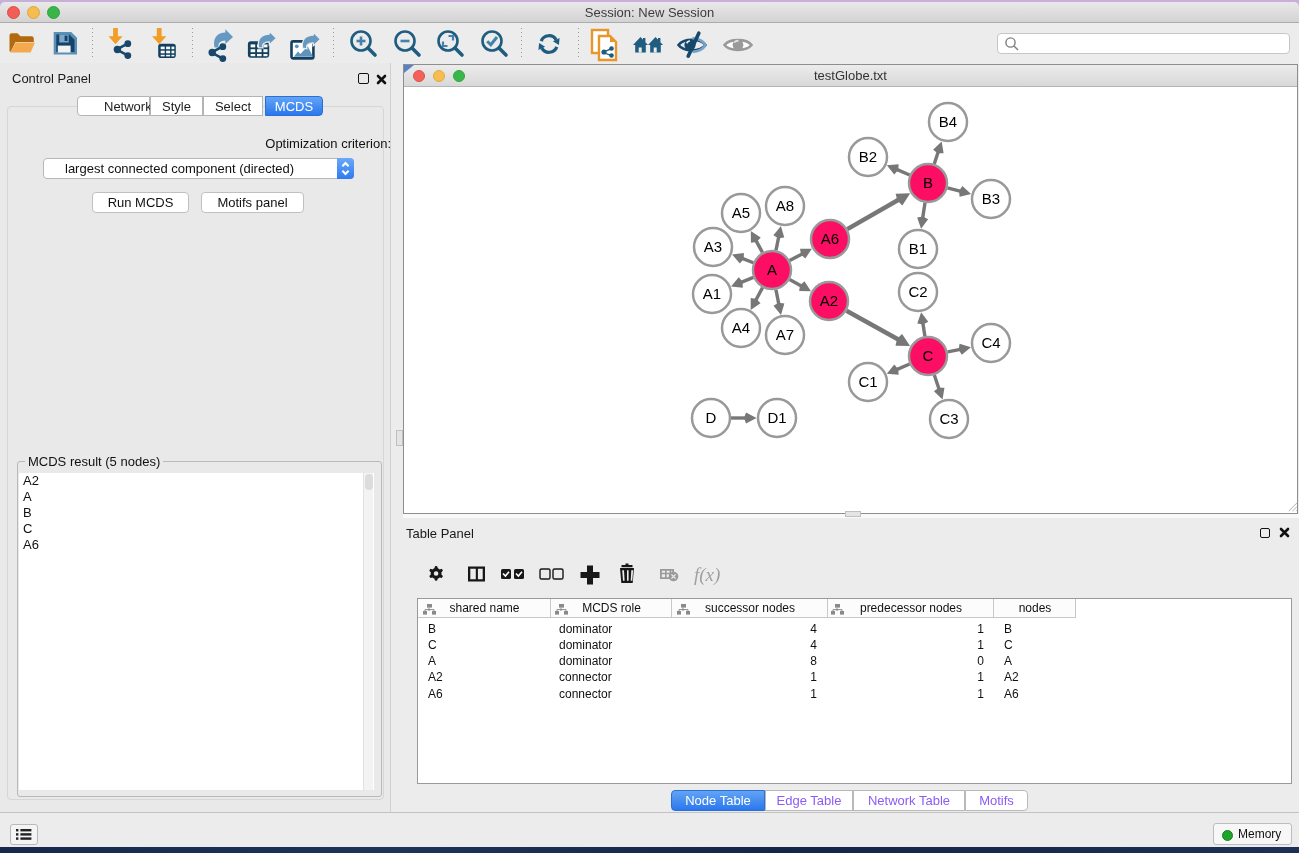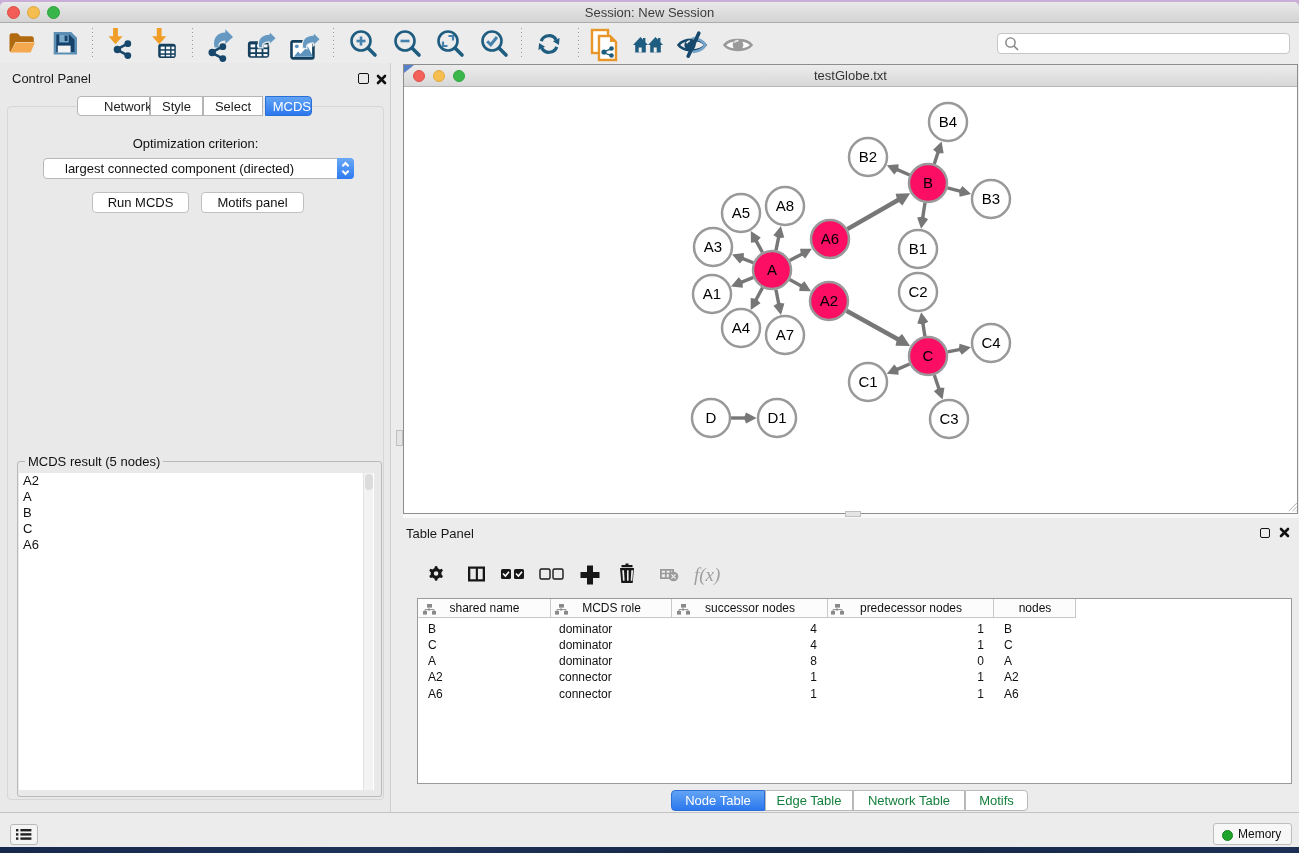--- a/index.html
+++ b/index.html
@@ -35,21 +35,21 @@
 .cp-close { position:absolute; left:376px; top:74px; }
 
 .cptabs { position:absolute; top:96px; left:77px; height:20px; }
 .cptab { position:absolute; top:0; height:20px; background:#fff; border:1px solid #b4b4b4;
   font-size:13px; color:#1c1c1c; text-align:center; line-height:19px; }
 .cptab.first { border-radius:4px 0 0 4px; }
 .cptab.sel { background:linear-gradient(#62a4f4,#2b77ee); color:#fff; border:1px solid #2a6fd8;
   border-radius:0 4px 4px 0; }
 .cp-pane { position:absolute; left:7px; top:106px; width:377px; height:694px;
   border:1px solid #d6d6d6; border-radius:4px; background:#e9e9e9; }
-.opt-label { position:absolute; left:0; width:391px; top:136px; text-align:center; font-size:13px; color:#111; }
+.opt-label { position:absolute; left:0; width:391px; top:136px; text-align:right; font-size:13px; color:#111; }
 .combo { position:absolute; left:43px; top:158px; width:311px; height:21px; background:#fff;
   border:1px solid #b8b8b8; border-radius:4px; font-size:13px; color:#111; line-height:20px; padding-left:21px; }
 .combo .btn { position:absolute; right:-1px; top:-1px; width:17px; height:21px; border-radius:0 4px 4px 0;
   background:linear-gradient(#6aa9f7,#2e7af0); }
 .btn93 { position:absolute; height:21px; background:#fff; border:1px solid #c0c0c0; border-radius:4px;
   font-size:13px; color:#111; text-align:center; line-height:19px; top:192px; }
 
 .groupbox { position:absolute; left:17px; top:461px; width:365px; height:336px;
   border:1px solid #b9b9b9; border-radius:3px; }
 .groupbox .gtitle { position:absolute; left:7px; top:-8px; background:#e9e9e9; padding:0 3px;
@@ -72,21 +72,21 @@
 .tpanel { position:absolute; left:403px; top:518px; width:896px; height:294px; background:#ececec; }
 .gapstrip { position:absolute; left:403px; top:514px; width:896px; height:4px; background:#f9f9f9; }
 .tp-title { position:absolute; left:3px; top:8px; font-size:13px; color:#1a1a1a; }
 .tbl { position:absolute; left:14px; top:80px; width:875px; height:186px; background:#fff; border:1px solid #9a9a9a; }
 .thead { position:absolute; left:0; top:0; height:19px; background:#fcfcfc; border-bottom:1px solid #c8c8c8;
   font-size:12px; color:#111; text-align:center; line-height:18px; }
 .thead .sep { position:absolute; right:0; top:0; width:1px; height:19px; background:#c8c8c8; }
 .trow { position:absolute; font-size:12px; color:#111; height:16px; line-height:16px; }
 
 .btab { position:absolute; top:790px; height:21px; background:#fff; border:1px solid #b9b9b9;
-  font-size:13px; color:#15803d; text-align:center; line-height:20px; }
+  font-size:13px; color:#8b5cf6; text-align:center; line-height:20px; }
 .btab.sel { background:linear-gradient(#62a4f4,#2b77ee); color:#fff; border-color:#2a6fd8; }
 
 .statusbar { position:absolute; left:0; top:812px; width:1299px; height:35px; background:#ececec;
   border-top:1px solid #c2c2c2; }
 .sb-listbtn { position:absolute; left:10px; top:11px; width:28px; height:21px; background:#f4f4f4;
   border:1px solid #b9b9b9; border-radius:3px; }
 .memory { position:absolute; left:1213px; top:10px; width:79px; height:22px; background:#f7f7f7;
   border:1px solid #bdbdbd; border-radius:3px; font-size:12px; color:#111; }
 .memory .dot { position:absolute; left:8px; top:5.5px; width:11px; height:11px; border-radius:50%;
   background:#1fa32b; border:1px solid #14851f; }
@@ -253,21 +253,21 @@
   <div class="cp-close">
       <svg width="11" height="11" viewBox="0 0 11 11" style="display:block">
         <path d="M2 2 L9 9 M9 2 L2 9" stroke="#111" stroke-width="2.6" stroke-linecap="round" fill="none"></path>
       </svg>
     </div>
   <div class="cp-pane"></div>
   <div class="cptabs">
     <div class="cptab first" style="left:0; width:73px;padding-left:26px;">Network</div>
     <div class="cptab" style="left:73px; width:53px;">Style</div>
     <div class="cptab" style="left:126px; width:60px;">Select</div>
-    <div class="cptab sel" style="left:188px; width:47px;text-align:right;">MCDS</div>
+    <div class="cptab sel" style="left:188px; width:58px;">MCDS</div>
   </div>
   <div class="opt-label">Optimization criterion:</div>
   <div class="combo">largest connected component (directed)<div class="btn" id="combobtn">
     <svg width="17" height="21" viewBox="0 0 17 21" style="position:absolute;left:0;top:0;">
       <path d="M5.4 8.2 L8.5 5 L11.6 8.2" fill="none" stroke="#fff" stroke-width="2"></path>
       <path d="M5.4 12.8 L8.5 16 L11.6 12.8" fill="none" stroke="#fff" stroke-width="2"></path>
     </svg>
   </div></div>
   <div class="btn93" style="left:92px; width:97px;">Run MCDS</div>
   <div class="btn93" style="left:201px; width:103px;">Motifs panel</div>

